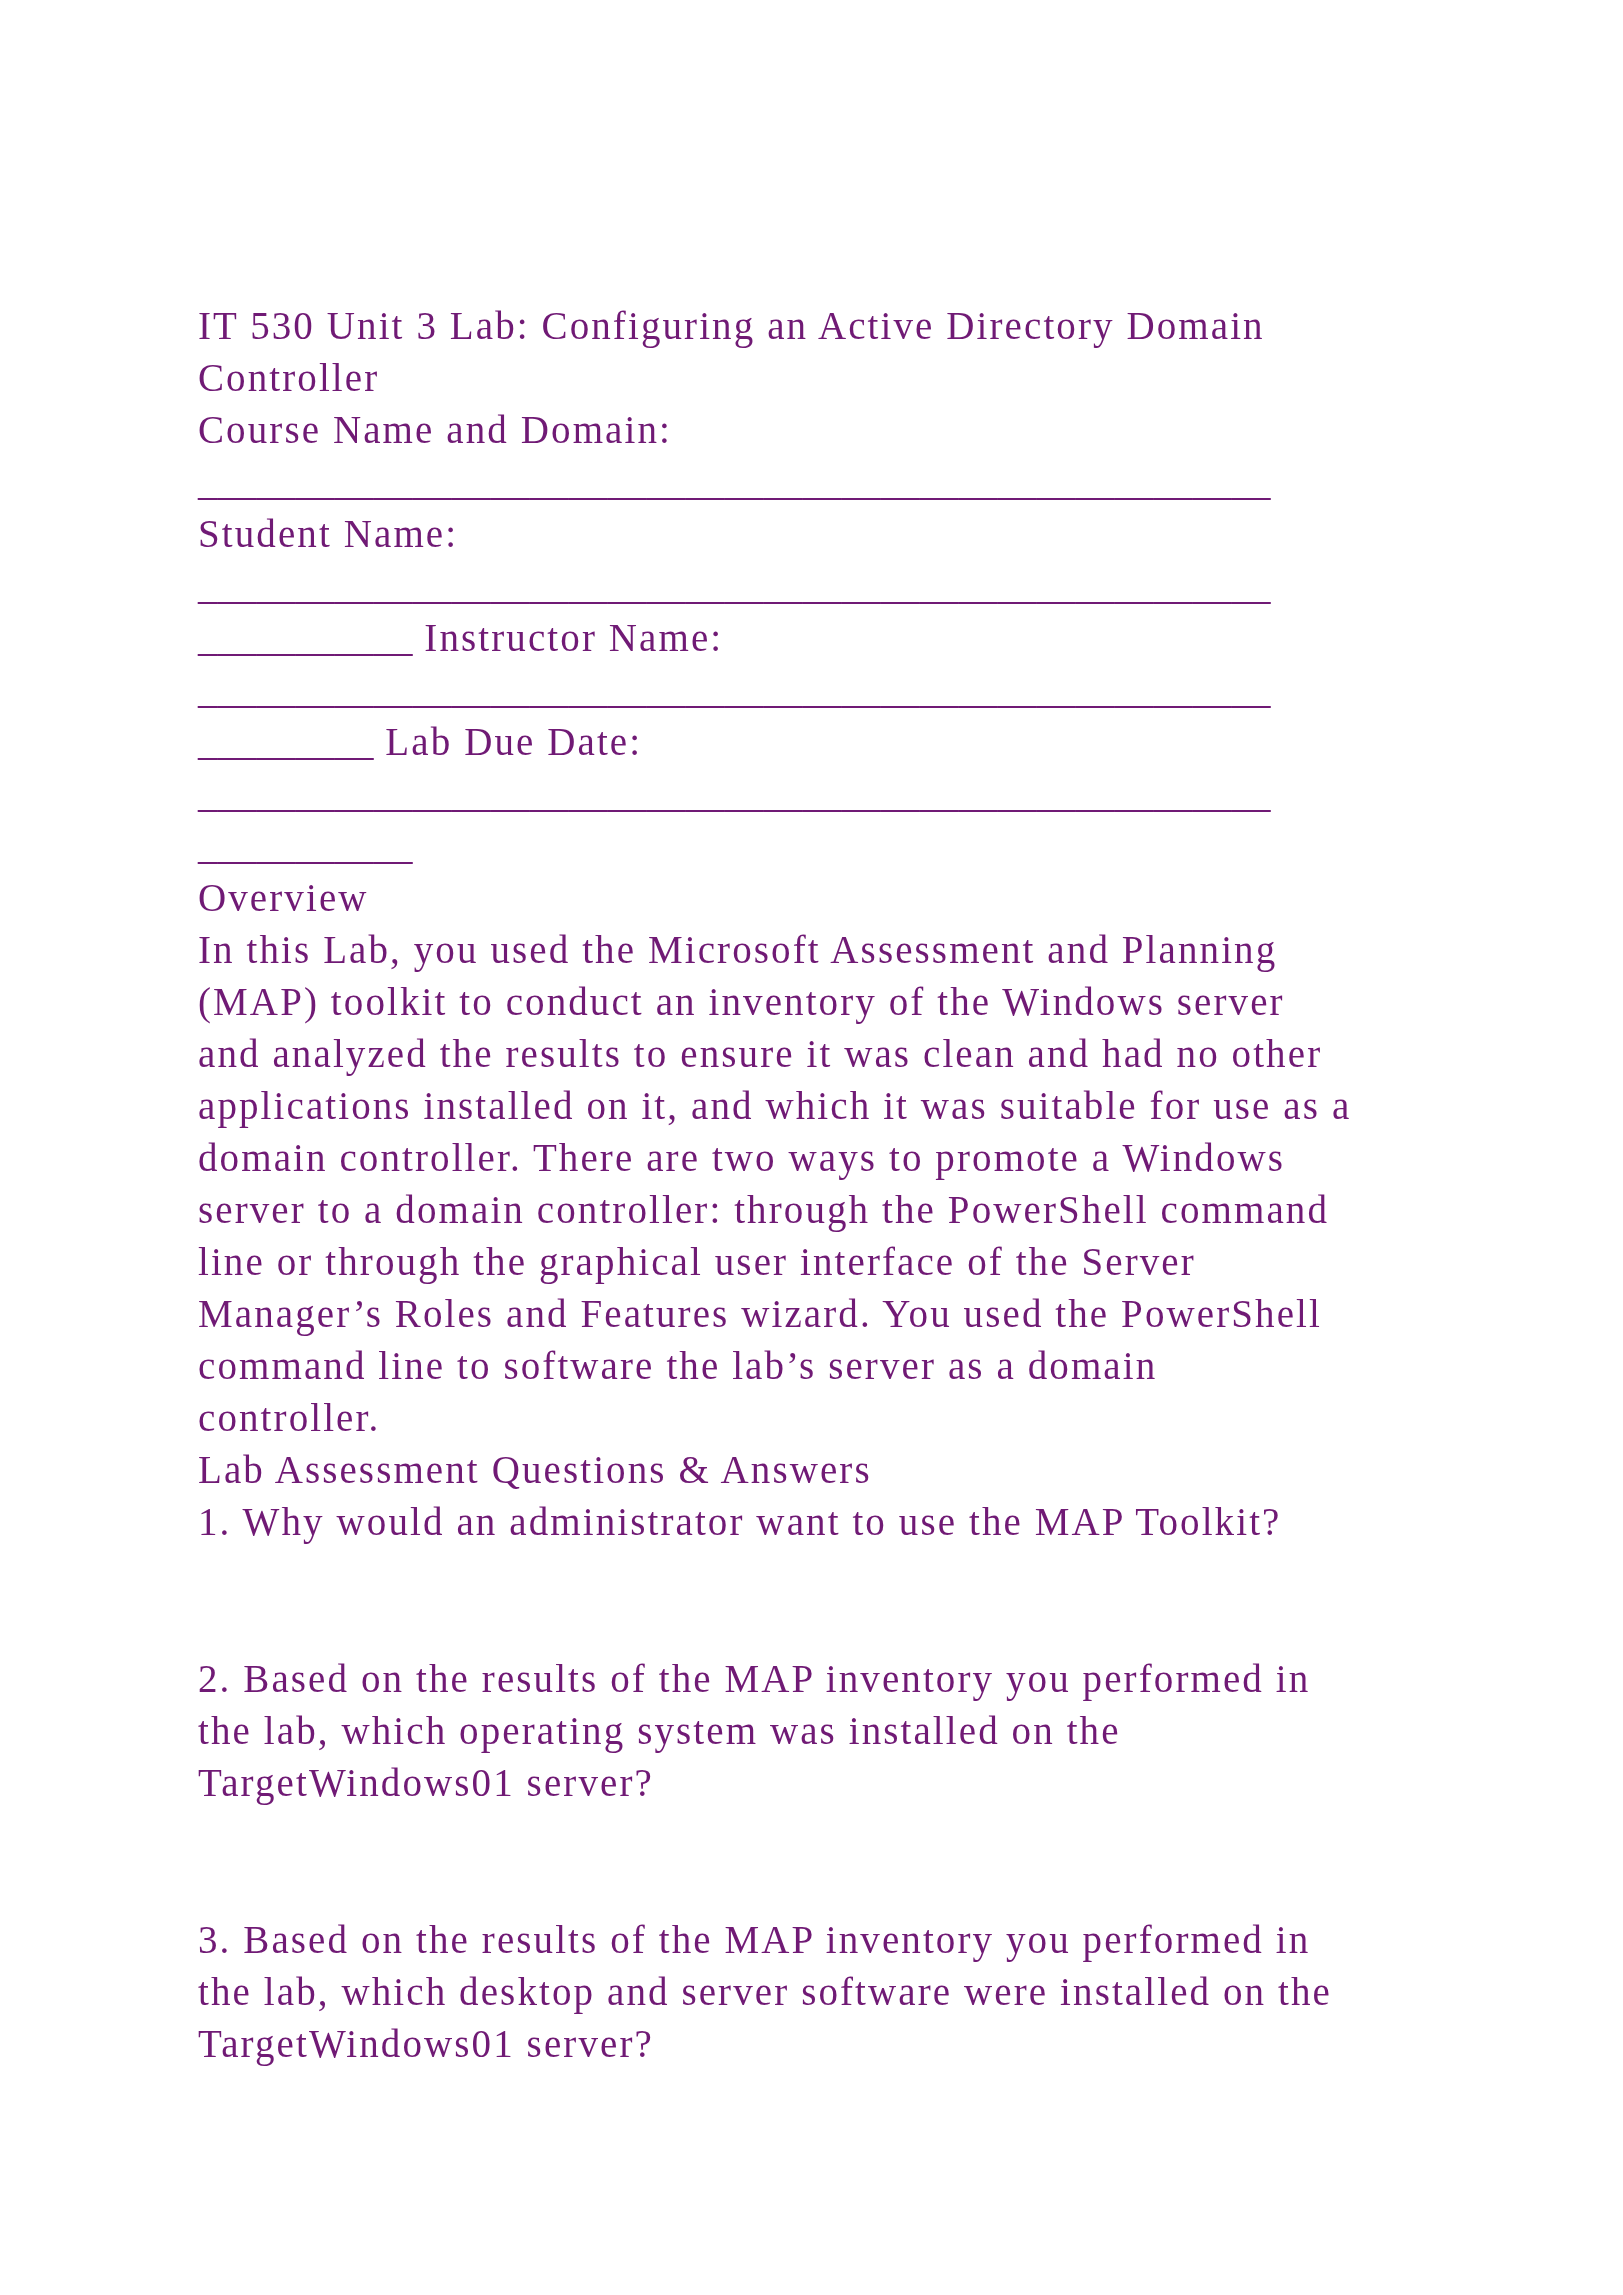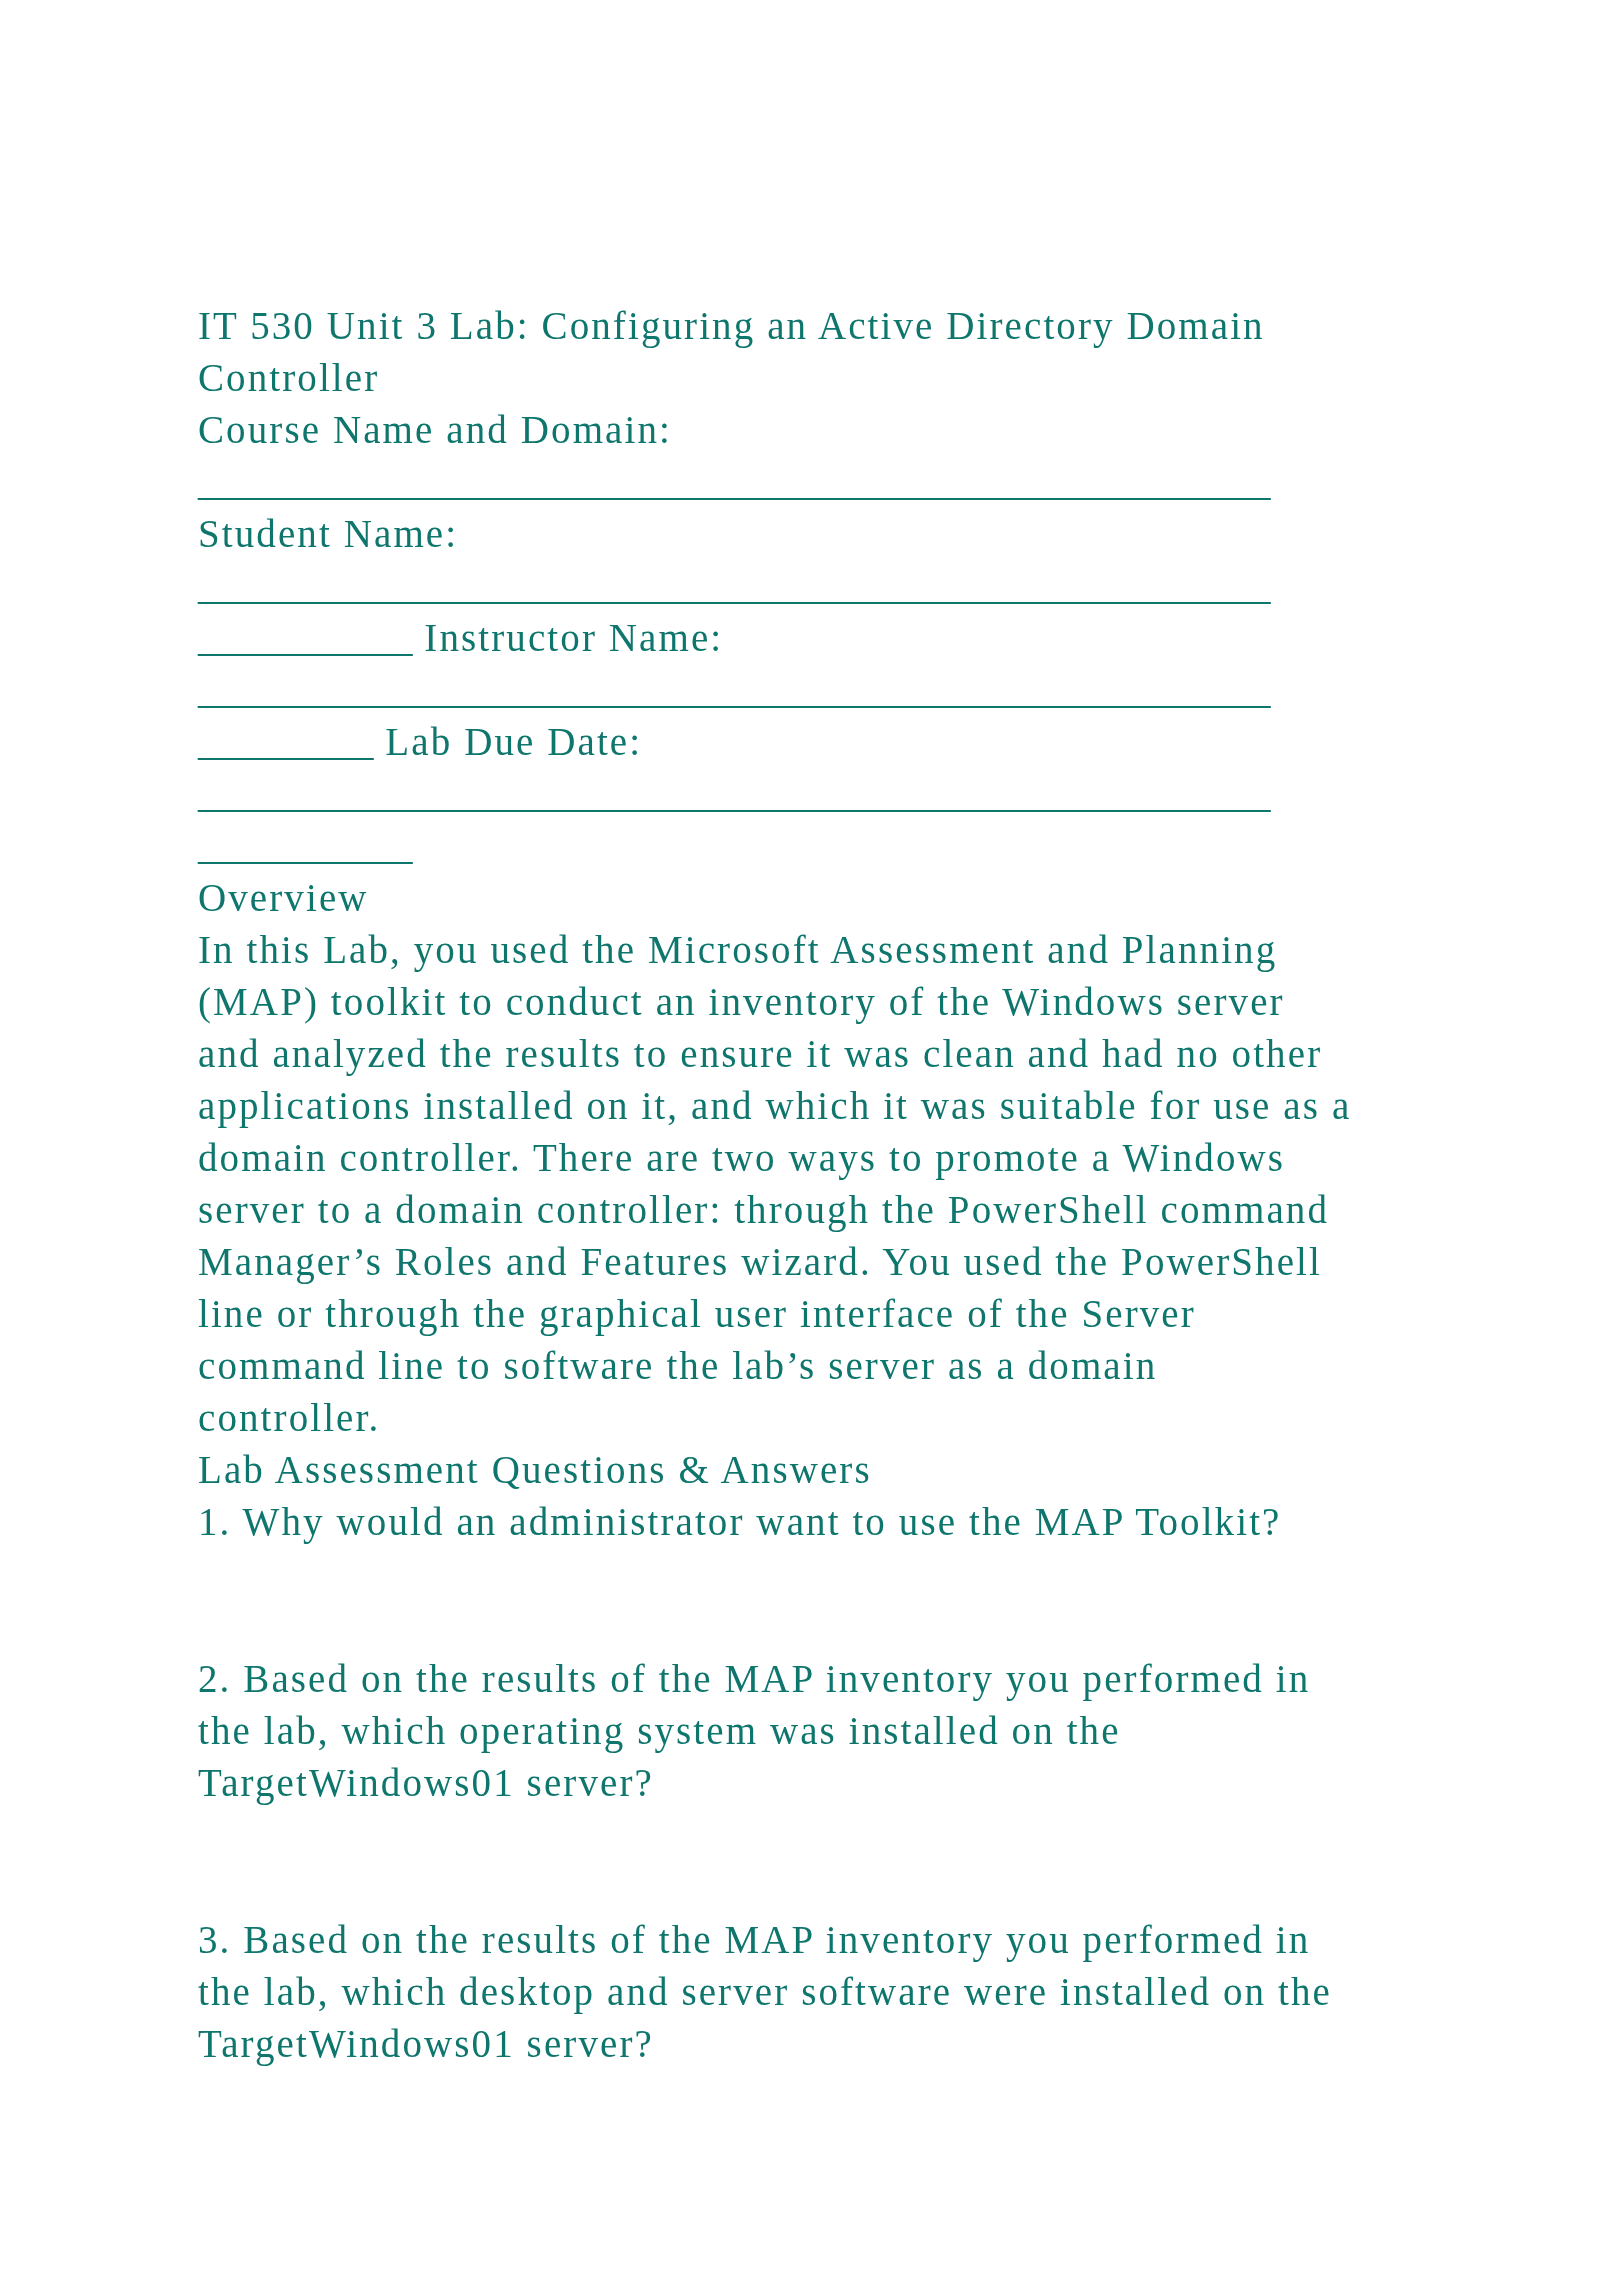--- a/index.html
+++ b/index.html
@@ -15,21 +15,21 @@
     }
     .page {
       position: absolute;
       left: 198px;
       top: 300px;
       width: 1252px;
       font-family: "Liberation Serif", "DejaVu Serif", serif;
       font-size: 39px;
       line-height: 52px;
       letter-spacing: 2.1px;
-      color: #0f766e;
+      color: #701a75;
     }
     .line {
       display: block;
       white-space: pre;
       height: 52px;
     }
     .blank-gap {
       display: block;
       height: 105px;
     }
@@ -70,22 +70,22 @@
 
   <div>
     <span class="line">Overview</span>
     <div id="overview-lines">
         <span class="line">In this Lab, you used the Microsoft Assessment and Planning</span>
         <span class="line">(MAP) toolkit to conduct an inventory of the Windows server</span>
         <span class="line">and analyzed the results to ensure it was clean and had no other</span>
         <span class="line">applications installed on it, and which it was suitable for use as a</span>
         <span class="line">domain controller. There are two ways to promote a Windows</span>
         <span class="line">server to a domain controller: through the PowerShell command</span>
+        <span class="line">line or through the graphical user interface of the Server</span>
         <span class="line">Manager’s Roles and Features wizard. You used the PowerShell</span>
-        <span class="line">line or through the graphical user interface of the Server</span>
         <span class="line">command line to software the lab’s server as a domain</span>
         <span class="line">controller.</span>
       </div>
   </div>
 
   <div>
     <span class="line">Lab Assessment Questions &amp; Answers</span>
     <div id="question-list">
         <div>
           <span class="line">1. Why would an administrator want to use the MAP Toolkit?</span>

